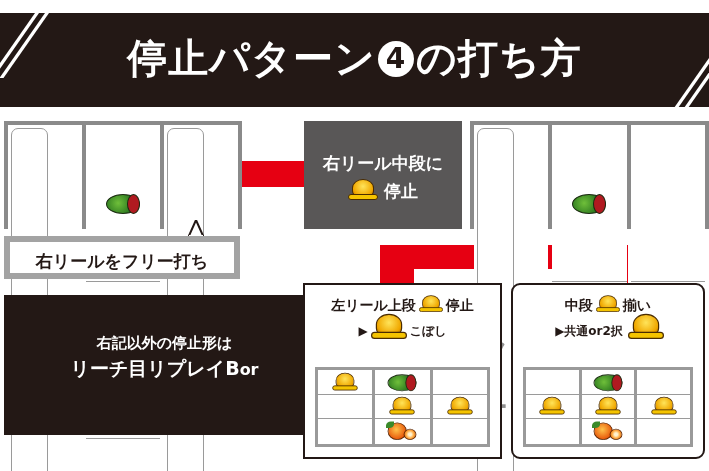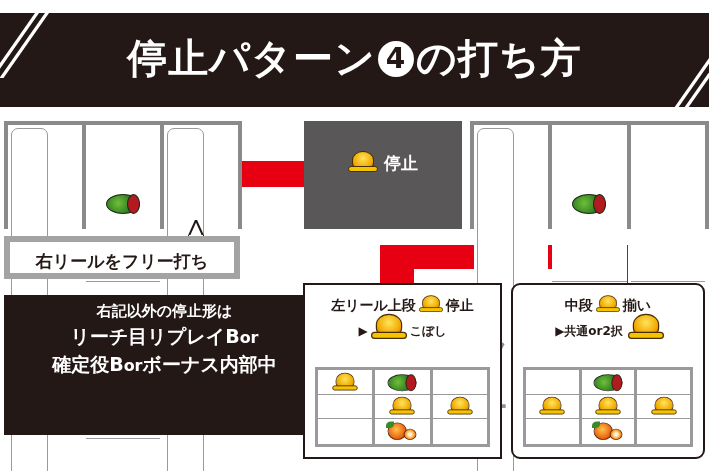--- a/index.html
+++ b/index.html
@@ -45,21 +45,21 @@
   .callout { left: 4px; top: 236px; width: 236px; height: 43px; border: 6px solid #a3a3a3; background: #fff;
              font-weight: bold; font-size: 17px; color: #231815; text-align: center; line-height: 39px; }
   .callout-tail { left: 188px; top: 220px; width: 16px; height: 18px; }
 
   
   .step { left: 304px; top: 121px; width: 158px; height: 108px; background: #595757; color: #fff; font-weight: bold;
           font-size: 17px; text-align: center; padding-top: 28px; line-height: 28px; }
 
   
   .note { left: 4px; top: 295px; width: 321px; height: 140px; background: #231815; color: #fff; font-weight: bold;
-          text-align: center; padding-top: 4px; }
+          text-align: center; padding-top: 36px; }
   .note .l1 { font-size: 15px; line-height: 24px; }
   .note .l2 { font-size: 19px; line-height: 27px; }
   .note small { font-size: 16px; }
 
   
   .result { border: 2px solid #231815; background: #fff; }
   .result .head { text-align: center; font-weight: bold; color: #231815; }
   .result .line1 { font-size: 14px; line-height: 22px; margin-top: 8px; }
   .result .line2 { font-size: 12px; line-height: 28px; text-align: center; }
   .mini-reel { position: absolute; left: 10px; right: 10px; bottom: 10px; height: 80px; background: #9a9a9a; border: 3px solid #9a9a9a;
@@ -108,20 +108,21 @@
 </svg>
 <div class="abs callout">右リールをフリー打ち</div>
 
 <div class="abs red" style="left:242px;top:161px;width:62px;height:26px;"></div>
 <div class="abs red" style="left:571px;top:229px;width:34px;height:16px;"></div>
 <div class="abs red" style="left:380px;top:245px;width:248px;height:24px;"></div>
 <div class="abs red" style="left:380px;top:269px;width:34px;height:14px;"></div>
 <div class="abs red" style="left:593px;top:269px;width:35px;height:14px;"></div>
 
 <div class="abs step">
+  <div>右リール中段に</div>
   <div>
     <span class="sym bell" style="vertical-align:-4px;margin-right:6px;"><span class="body"></span><span class="rim"></span></span><span>停止</span>
   </div>
 </div>
 
 <div class="abs reel" style="left:470px;top:121px;width:239px;height:108px;grid-template-columns:1fr 1fr 1fr;">
   <div class="reel-col" style="display:block;">
     <div class="tag">フリー</div>
   </div>
   <div class="reel-col">
@@ -147,21 +148,20 @@
           <span class="rim"></span>
         </span>
       </div>
     <div class="cell"></div>
   </div>
 </div>
 
 <div class="abs note">
   <div class="l1">右記以外の停止形は</div>
   <div class="l2"><span>リーチ目リプレイB</span><small>or</small></div>
-  <div class="l2"><span>確定役B</span><small>or</small><span>ボーナス内部中</span></div>
 </div>
 
 <div class="abs result" style="left:303px;top:283px;width:199px;height:176px;">
   <div class="head line1">
     <span>左リール上段</span><span class="sym bell" style="vertical-align:-5px;transform:scale(.8);"><span class="body"></span><span class="rim"></span></span><span>停止</span>
   </div>
   <div class="head line2">
     <span>▶</span><span class="sym bell" style="vertical-align:-3px;transform:scale(1.2);margin:0 6px;"><span class="body"></span><span class="rim"></span></span><span>こぼし</span>
   </div>
   <div class="mini-reel">

